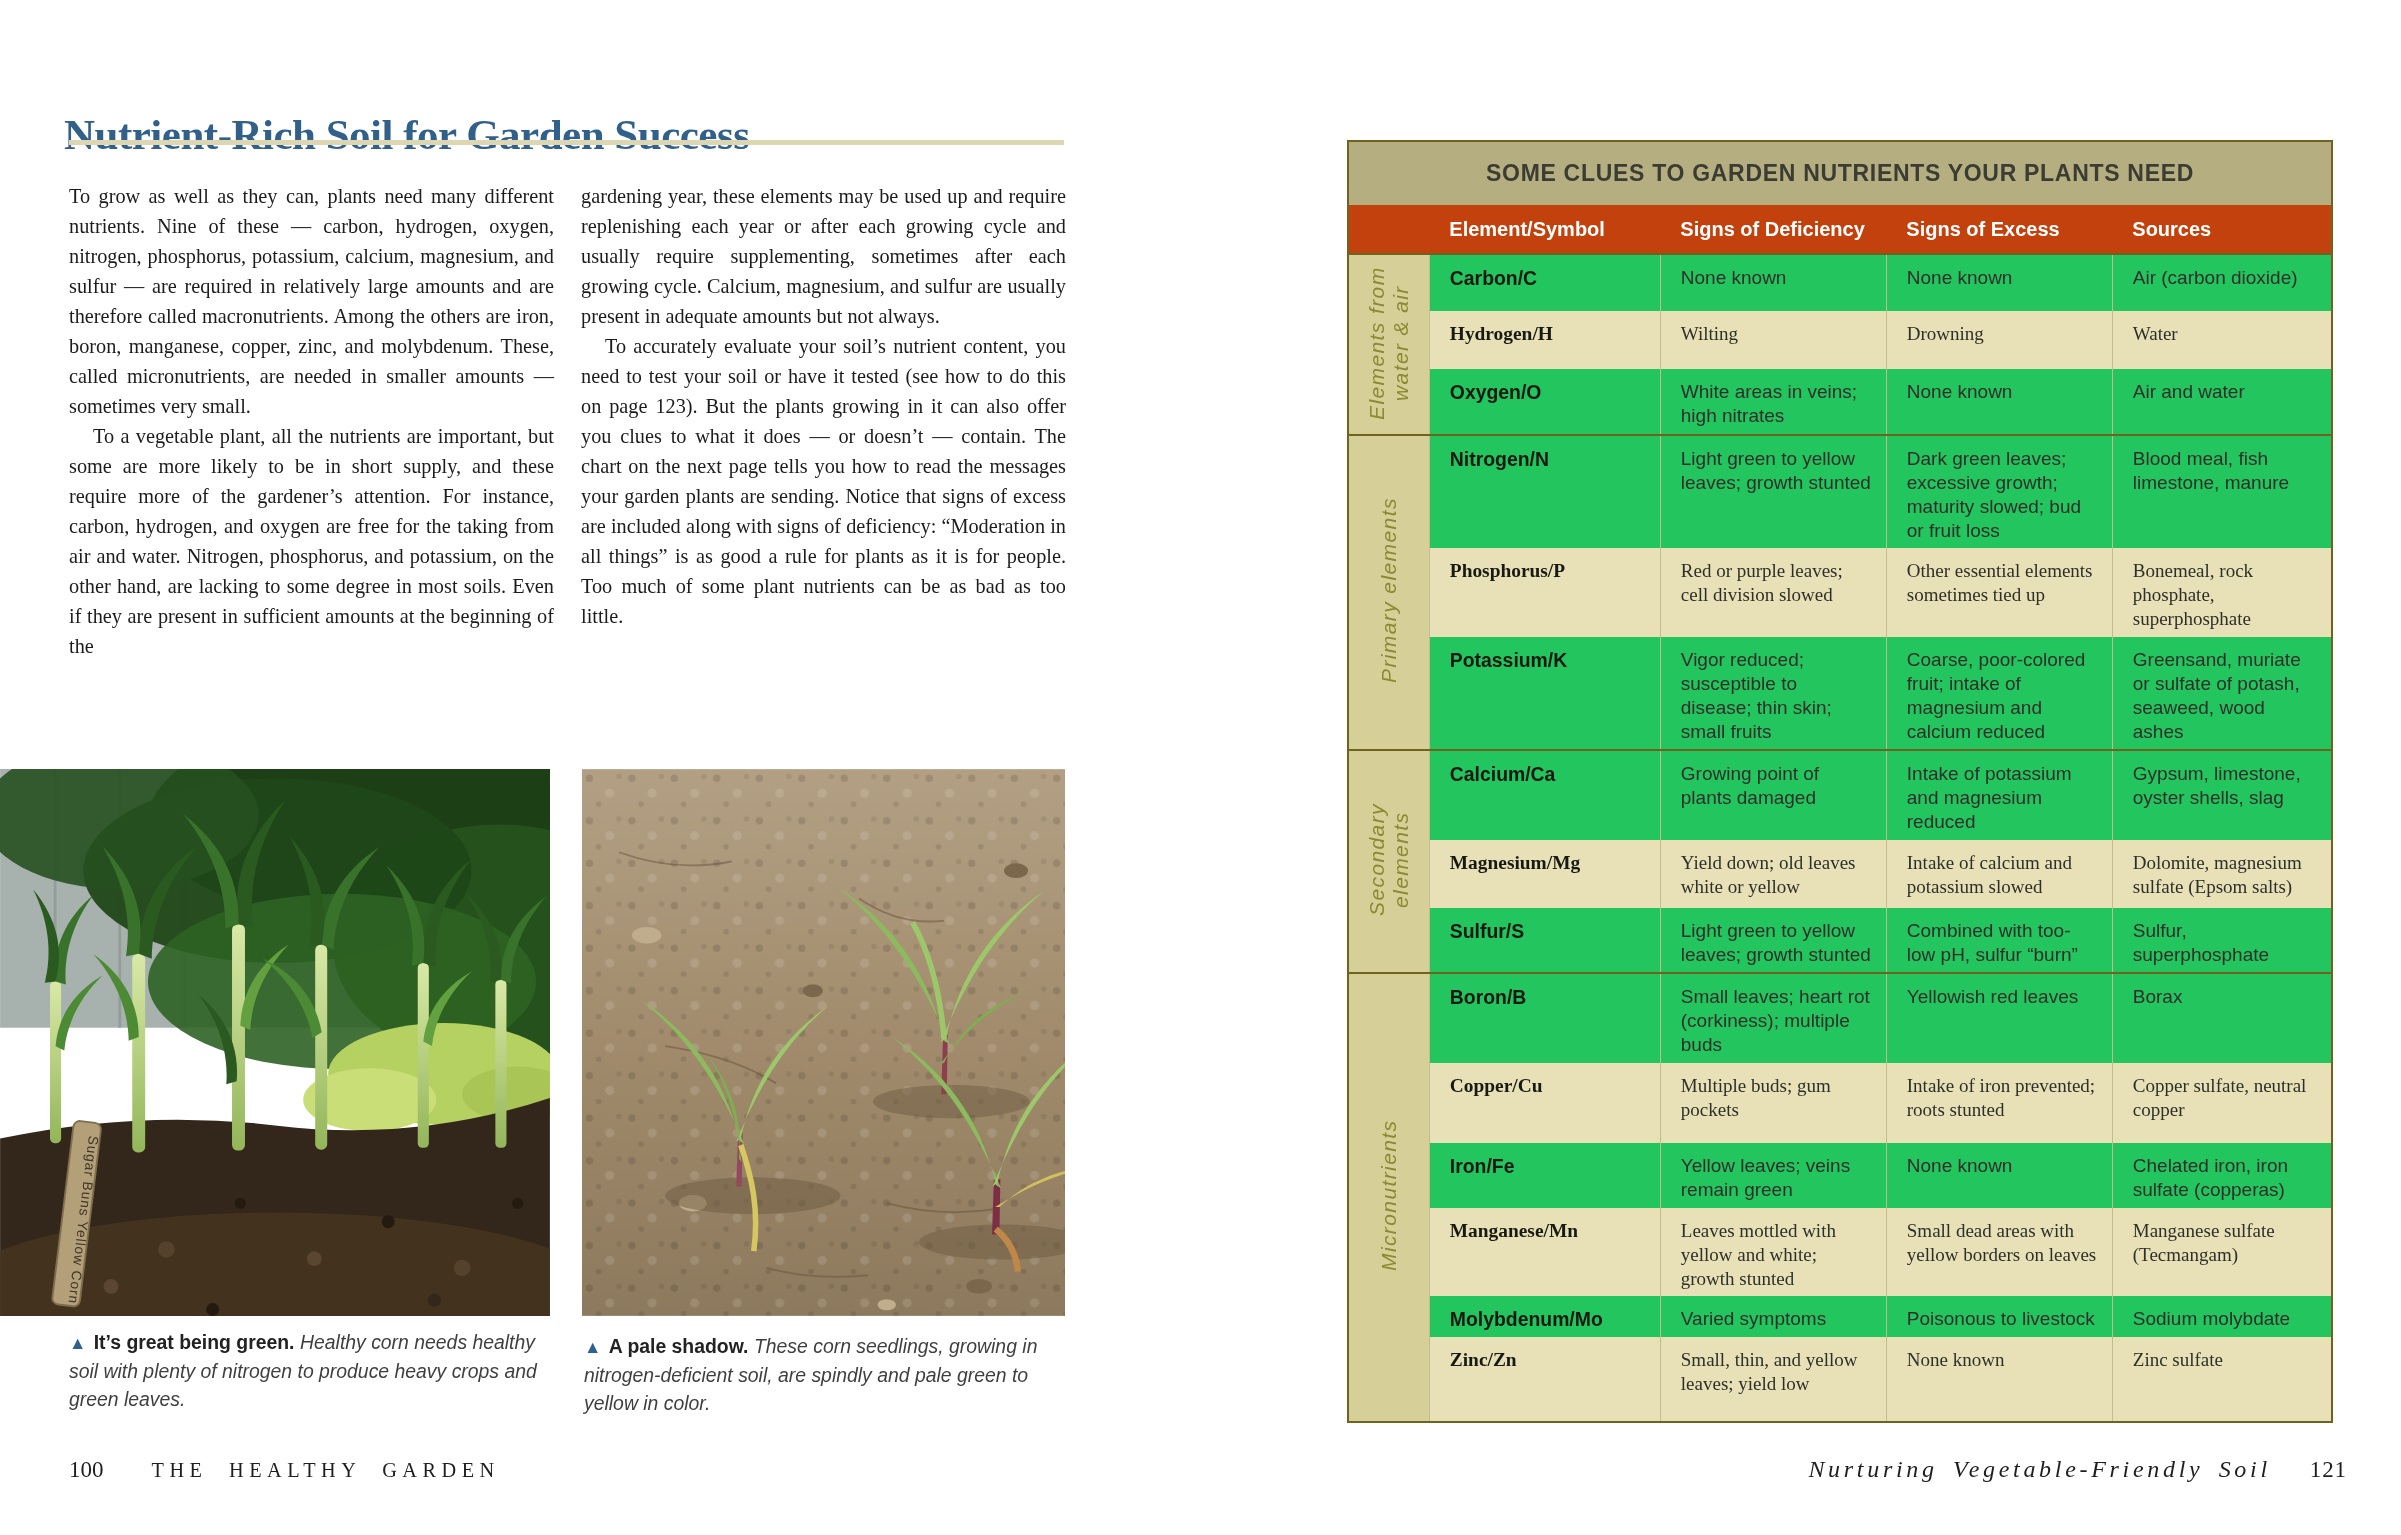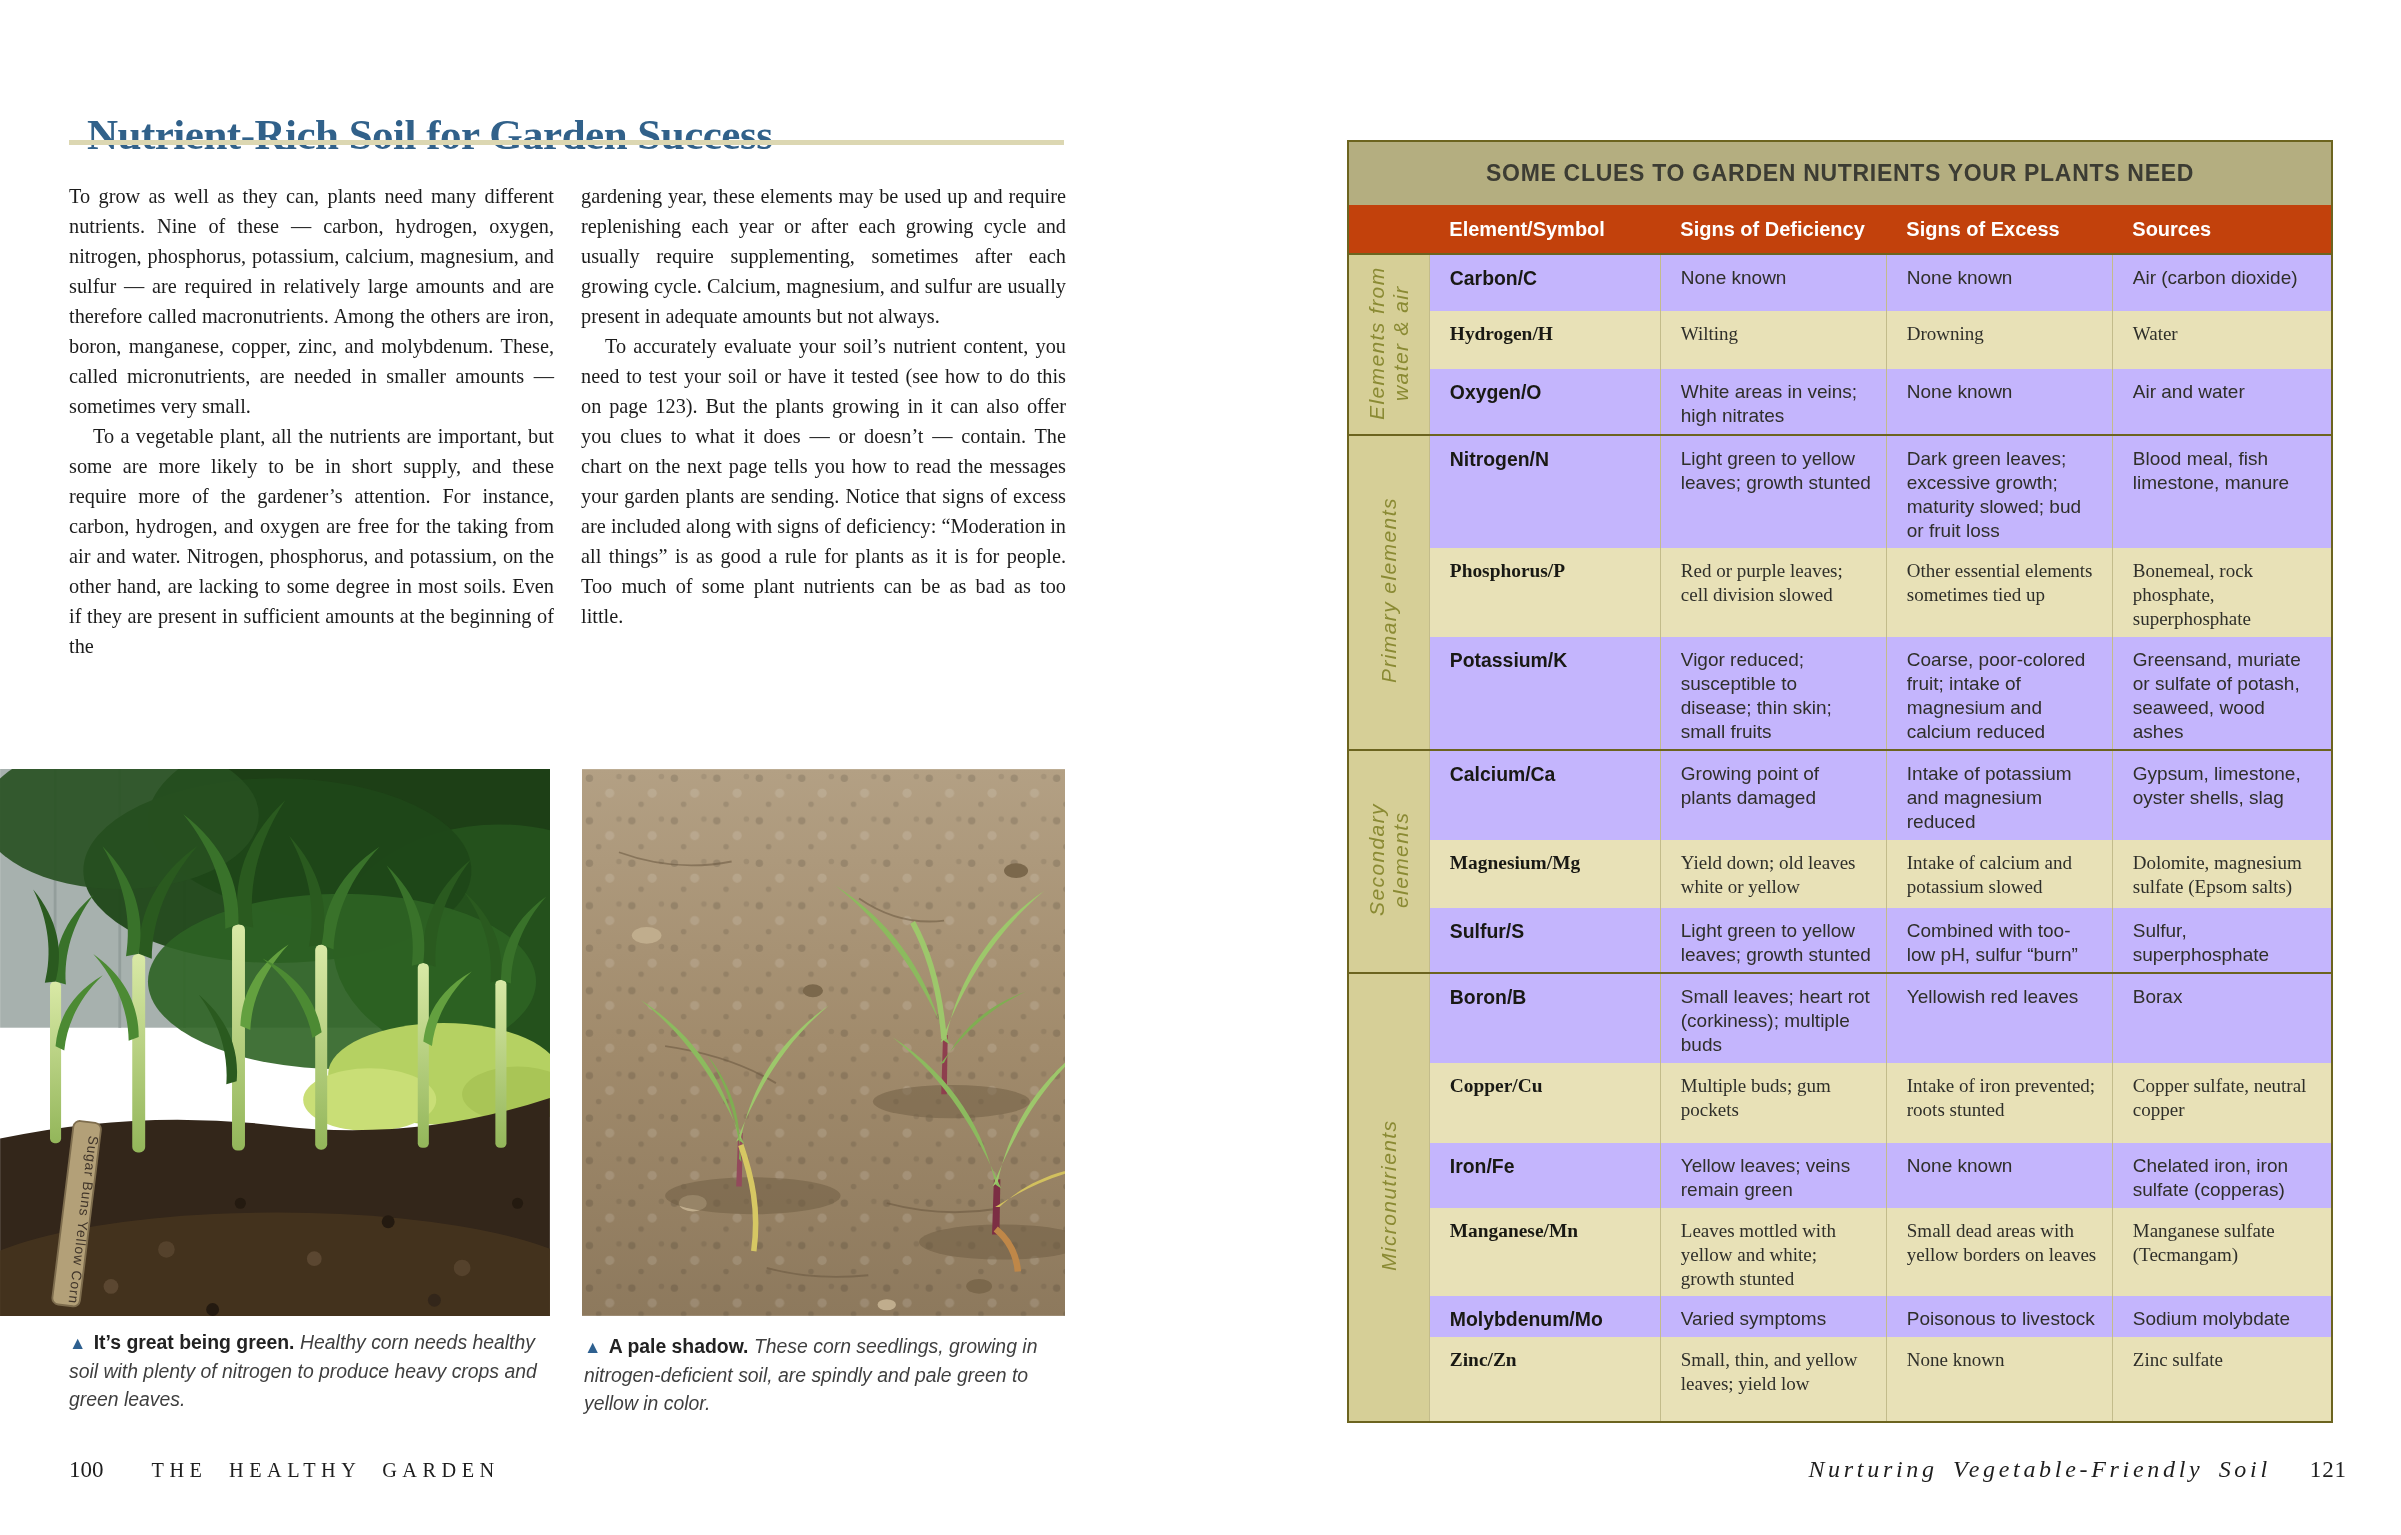--- a/index.html
+++ b/index.html
@@ -1,20 +1,20 @@
 <!DOCTYPE html>
 <html style="font-size:14.8px"><head>
 <meta charset="utf-8">
 <style>
   html,body{margin:0;padding:0;background:#ffffff;}
   body{width:2401px;height:1536px;position:relative;font-family:"Liberation Sans",sans-serif;overflow:hidden;}
 
   
   .page-title{
-    position:absolute;left:87px;top:81px;width:1007px;
+    position:absolute;left:64px;top:81px;width:1007px;
     font-family:"Liberation Serif",serif;font-weight:700;
     font-size:43px;letter-spacing:-0.5px;color:#31618a;
   }
   .title-rule{position:absolute;left:69px;top:140px;width:995px;height:4.6px;background:#dcd7b2;}
 
   .body-col{
     position:absolute;top:181px;width:485px;
     font-family:"Liberation Serif",serif;font-size:20.3px;line-height:30px;
     color:#1c1c1c;text-align:justify;
   }
@@ -62,21 +62,21 @@
   tr.head th{
     background:#c2410c;color:#ffffff;font-size:20px;font-weight:bold;
     text-align:left;height:48px;padding:0 0 0 20.3px;
   }
   td.cell{
     vertical-align:top;padding:11px 13px 5.5px 20.3px;
     font-size:19px;line-height:24px;color:#2f2f2a;
     border-left:1.8px solid #c3bc8b;
   }
   td.cell.el{font-weight:bold;color:#191914;font-size:19.4px;}
-  tr.light td{background:#c4b5fd;}
+  tr.light td{background:#22c55e;}
   tr.dark td{background:#e8e1b7;font-family:Liberation Serif, serif;}
   tr.group-start td{border-top:2.8px solid #6c641f;}
   td.group-cell{
     background:#d6cf97 !important;text-align:center;vertical-align:middle;
     padding:0;border-left:none;
   }
   .rot{
     display:inline-block;writing-mode:vertical-rl;transform:rotate(180deg);
     font-style:italic;color:#8a8a33;font-size:21px;letter-spacing:1.4px;line-height:24px;
   }

